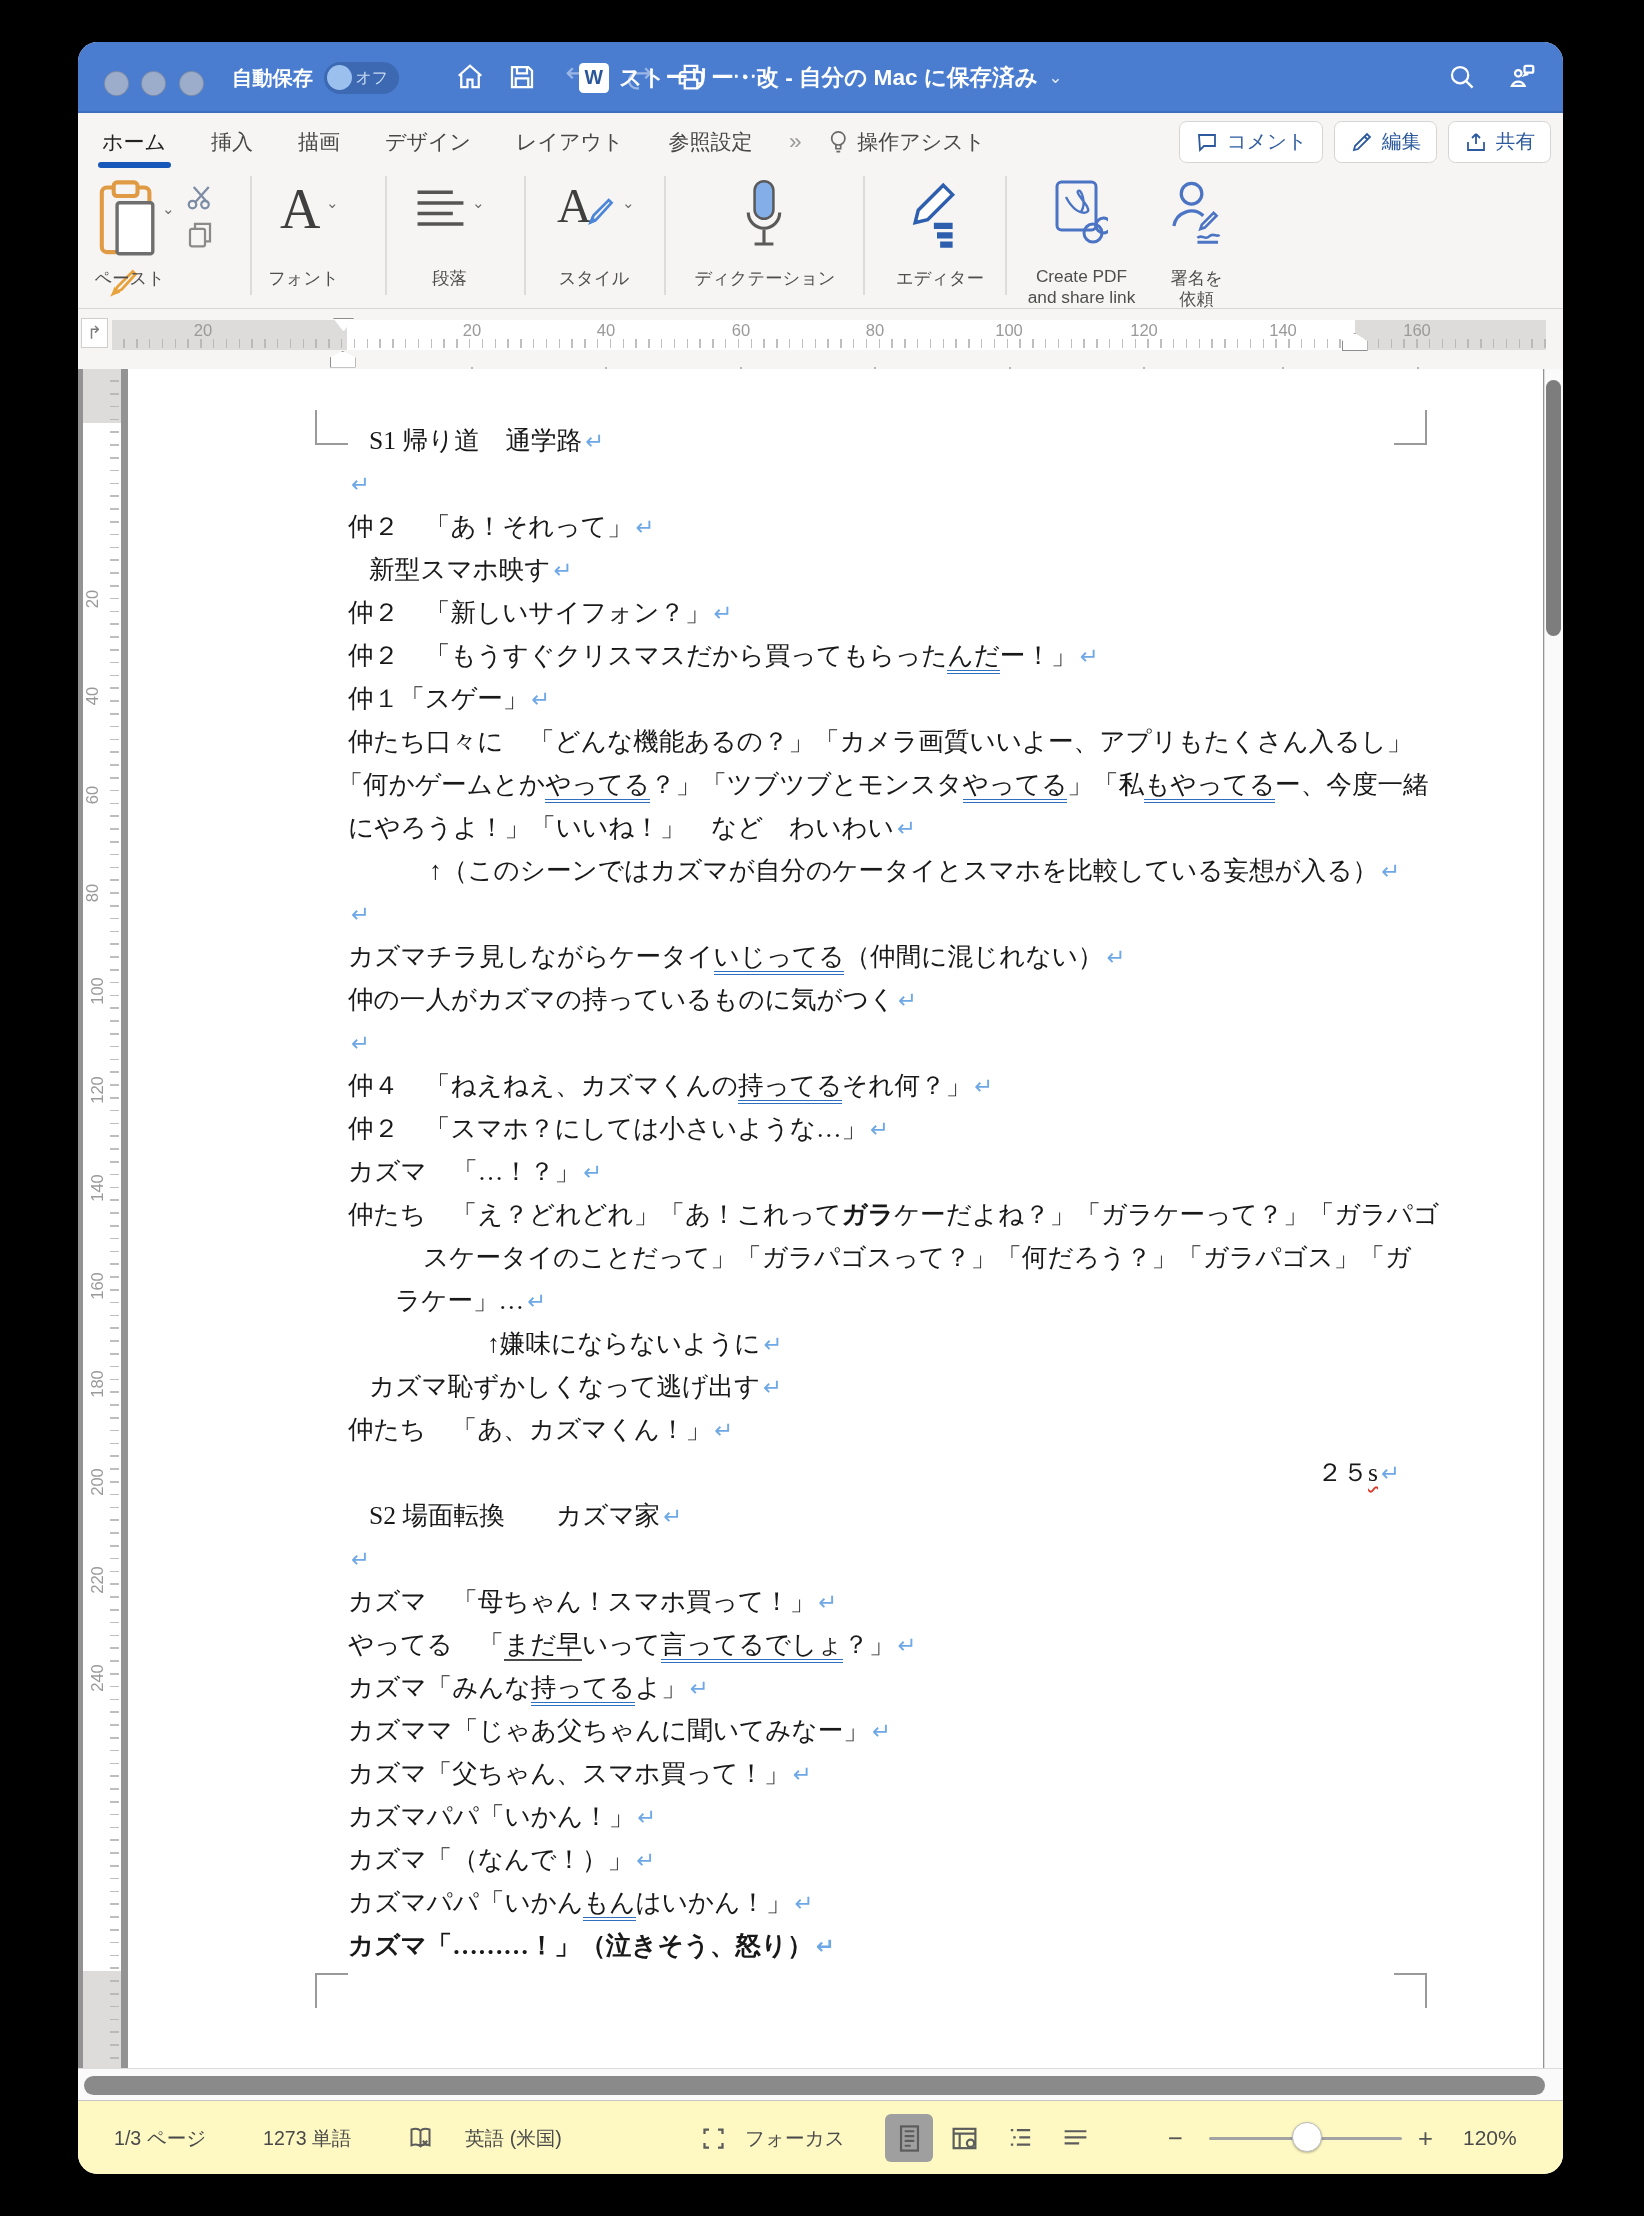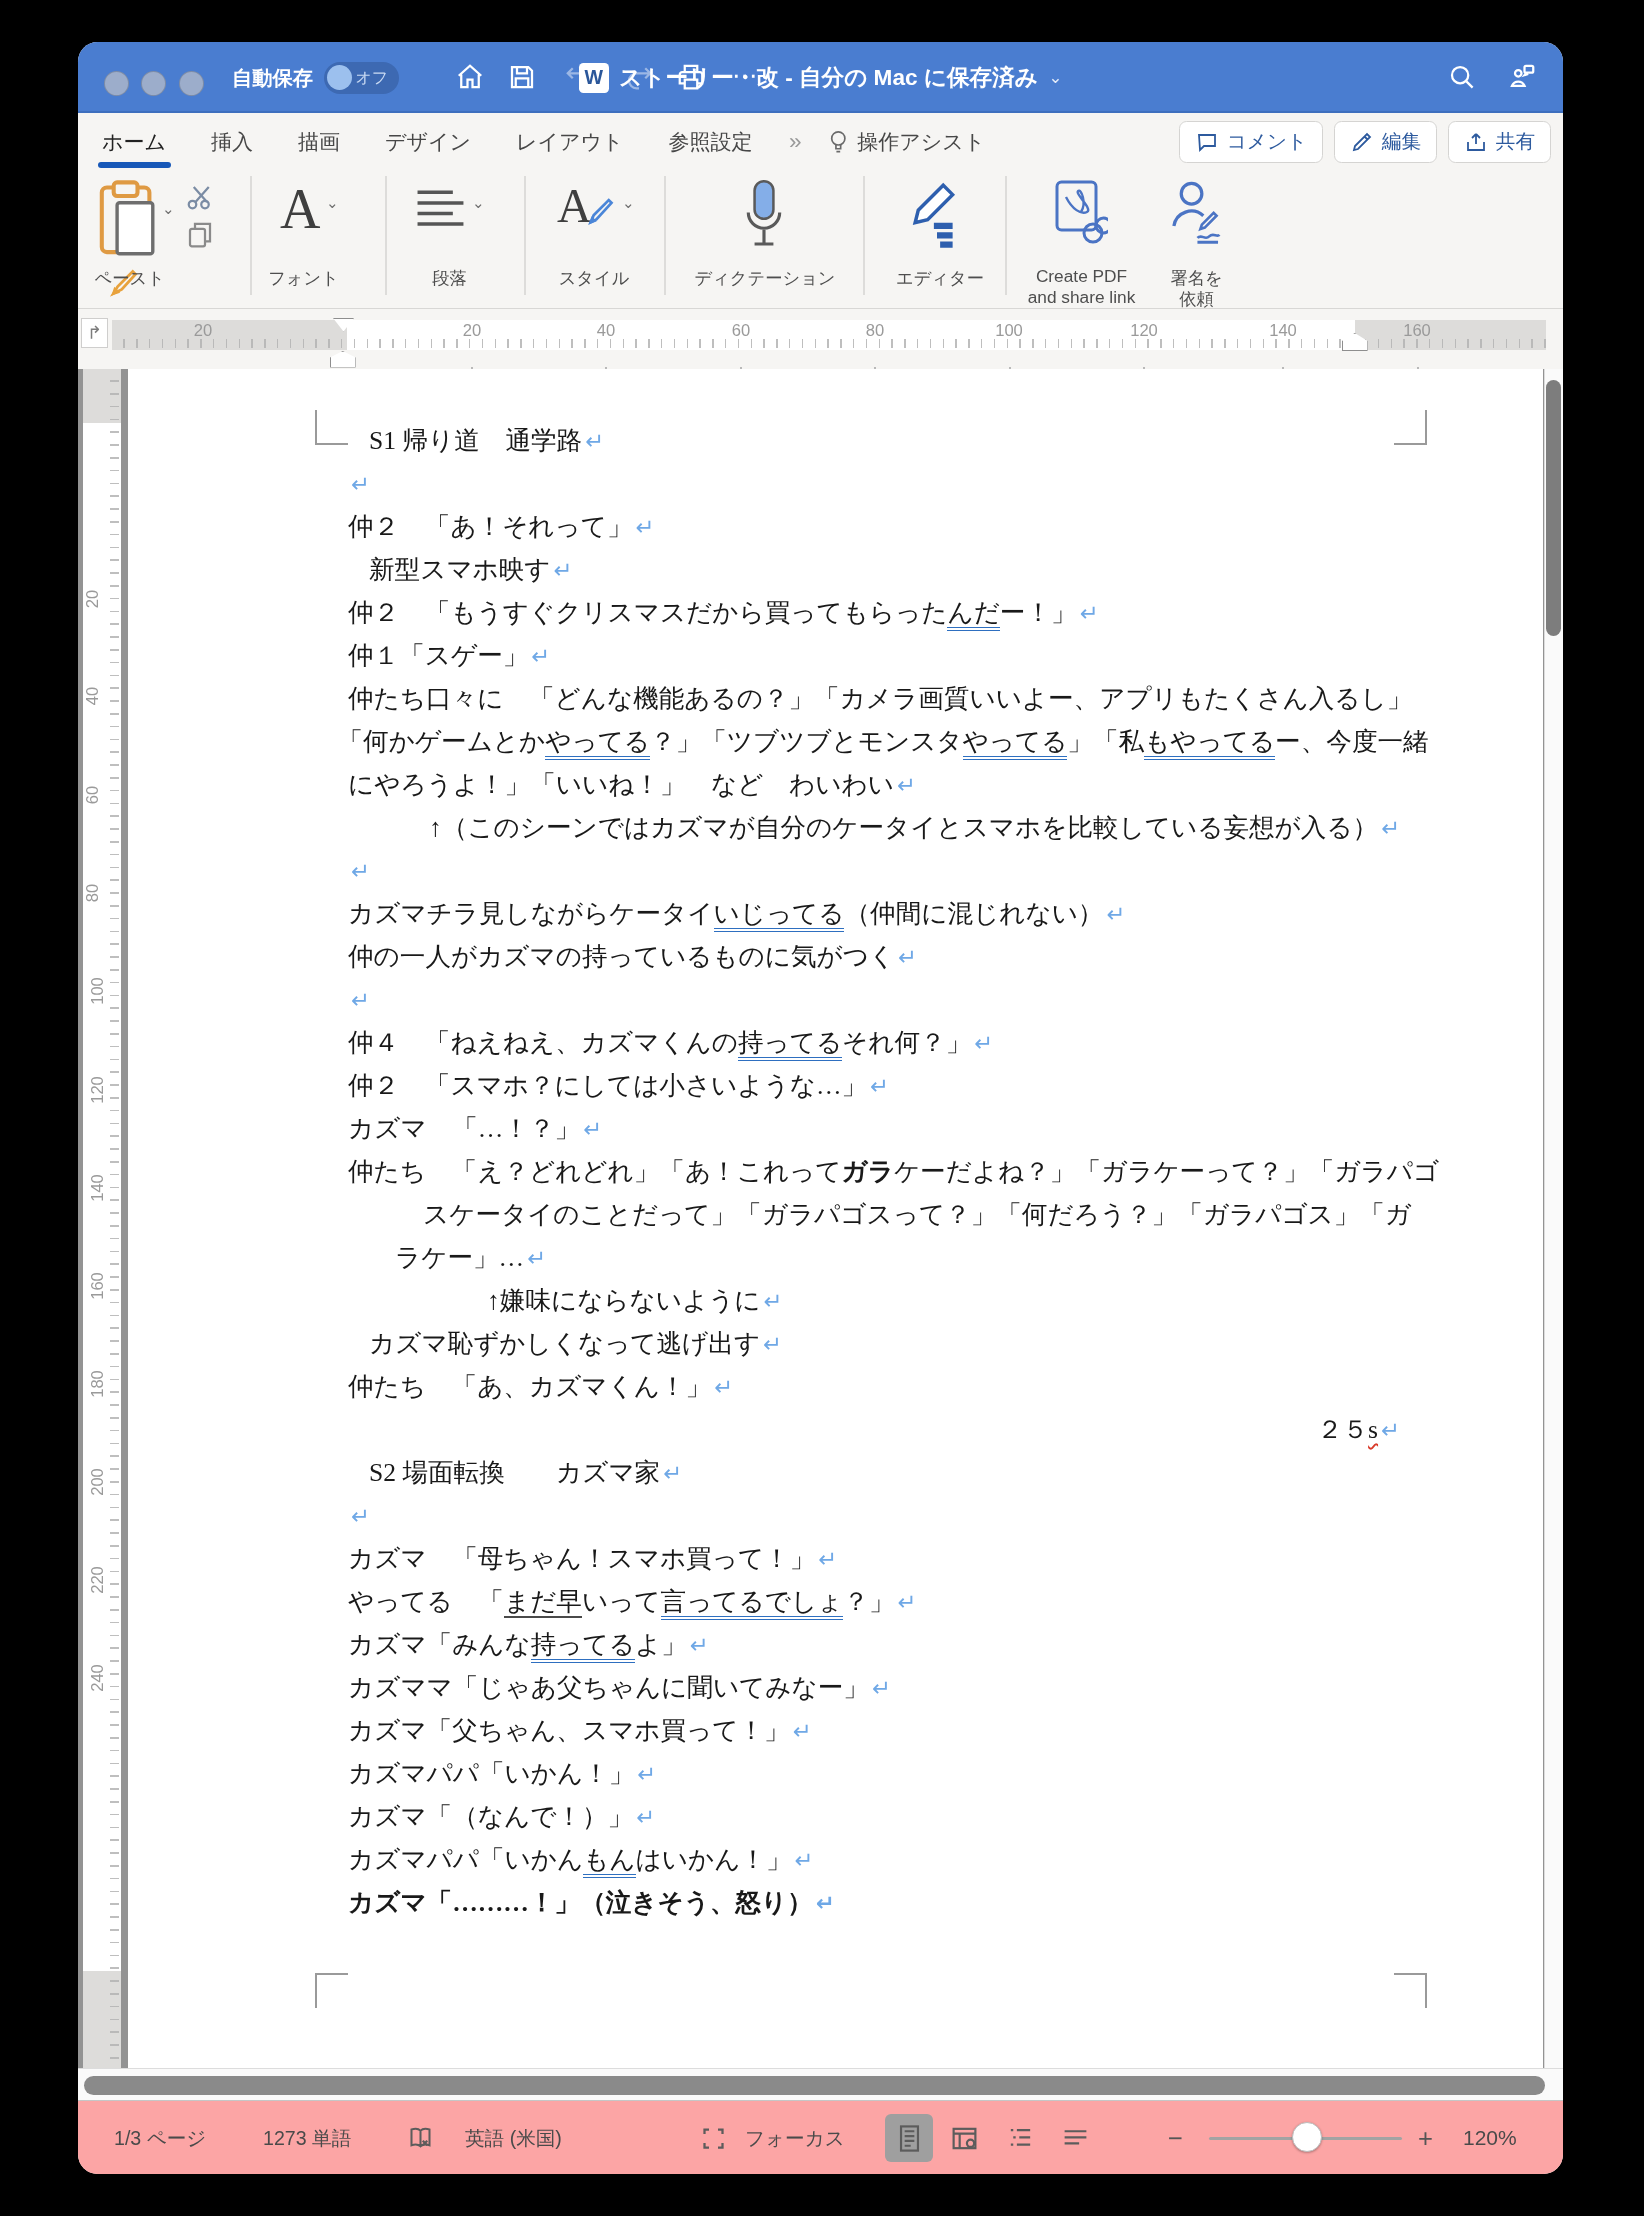--- a/index.html
+++ b/index.html
@@ -76,21 +76,21 @@
   .ur { text-decoration:underline wavy #d93b2b 1.5px; text-underline-offset:5.3px; }
   .pil { color:#6fa8e6; font-size:22.6px; padding-left:3px; font-family:"DejaVu Sans",sans-serif; }
 
   
   .vscroll { position:absolute; right:0; top:0; width:19px; height:1732px; background:#fafafa; border-left:0.8px solid #dcdcdc; }
   .vthumb { position:absolute; right:2.3px; top:11.3px; width:14.3px; height:256px; background:#7d7d7d; border-radius:7.5px; }
   .hscroll { position:absolute; left:0; bottom:0; width:100%; height:33px; background:#fafafa; border-top:0.8px solid #dcdcdc; }
   .hthumb { position:absolute; left:6px; top:6.8px; width:1461px; height:19.6px; background:#8a8a8a; border-radius:9.8px; }
 
   
-  .statusbar { position:absolute; left:0; top:2058px; width:100%; height:74px; background:#fca5a5; border-top:1.5px solid #c6c6c6; font-size:19.6px; color:#4a4a4a; }
+  .statusbar { position:absolute; left:0; top:2058px; width:100%; height:74px; background:#fef9c3; border-top:1.5px solid #c6c6c6; font-size:19.6px; color:#4a4a4a; }
   .sb { position:absolute; top:0; height:74px; display:flex; align-items:center; gap:7.5px; }
   .sb svg { width:27px; height:27px; color:#5c5c5c; }
   .viewbtn { width:48px; height:48px; display:flex; align-items:center; justify-content:center; border-radius:6px; color:#5c5c5c; }
   .viewbtn.sel { background:#9f9f9f; color:#fff; }
   .viewbtn svg { width:29px; height:29px; }
   .zoomline { position:absolute; left:1131px; top:36px; width:193px; height:3px; background:#a3a3a3; border-radius:1.5px; }
   .zoomknob { position:absolute; left:1214px; top:21px; width:30px; height:30px; border-radius:50%; background:#fff; border:0.8px solid #bdbdbd; box-shadow:0 0.8px 2.3px rgba(0,0,0,.3); }
   .zplus { font-size:25.6px; color:#555; }
 </style>
 </head>
@@ -347,20 +347,21 @@
     <div class="page">
       <div class="cropmark cm-tl"></div>
       <div class="cropmark cm-tr"></div>
       <div class="cropmark cm-bl"></div>
       <div class="cropmark cm-br"></div>
       <div class="pagetext">
           <div class="dl" style="margin-left: 21px;"><span>S1 帰り道　通学路</span><span class="pil">↵</span></div>
           <div class="dl"><span class="pil">↵</span></div>
           <div class="dl"><span>仲２　「あ！それって」</span><span class="pil">↵</span></div>
           <div class="dl" style="margin-left: 21px;"><span>新型スマホ映す</span><span class="pil">↵</span></div>
+          <div class="dl"><span>仲２　「新しいサイフォン？」</span><span class="pil">↵</span></div>
           <div class="dl"><span>仲２　「もうすぐクリスマスだから買ってもらった</span><span class="ug">んだ</span><span>ー！」</span><span class="pil">↵</span></div>
           <div class="dl"><span>仲１「スゲー」</span><span class="pil">↵</span></div>
           <div class="dl"><span>仲たち口々に　「どんな機能あるの？」「カメラ画質いいよー、アプリもたくさん入るし」</span></div>
           <div class="dl" style="margin-left: -10.5px;"><span>「何かゲームとか</span><span class="ug">やってる</span><span>？」「ツブツブとモンスタ</span><span class="ug">やってる</span><span>」「私</span><span class="ug">もやってる</span><span>ー、今度一緒</span></div>
           <div class="dl"><span>にやろうよ！」「いいね！」　など　わいわい</span><span class="pil">↵</span></div>
           <div class="dl" style="margin-left: 81px;"><span>↑（このシーンではカズマが自分のケータイとスマホを比較している妄想が入る）</span><span class="pil">↵</span></div>
           <div class="dl"><span class="pil">↵</span></div>
           <div class="dl"><span>カズマチラ見しながらケータイ</span><span class="ug">いじってる</span><span>（仲間に混じれない）</span><span class="pil">↵</span></div>
           <div class="dl"><span>仲の一人がカズマの持っているものに気がつく</span><span class="pil">↵</span></div>
           <div class="dl"><span class="pil">↵</span></div>

